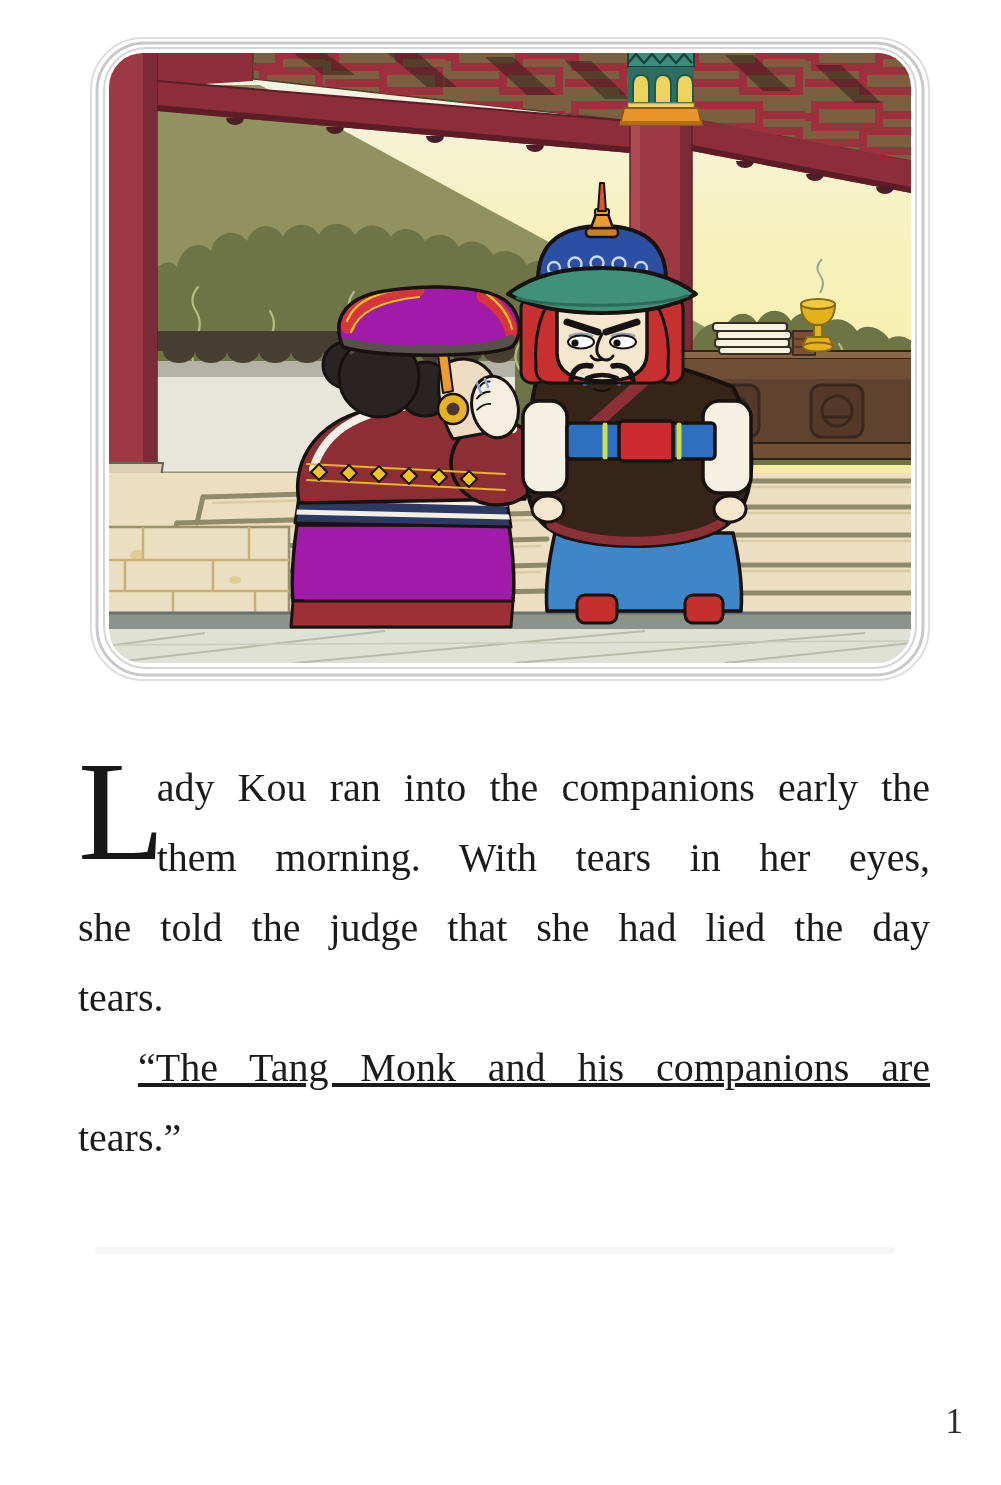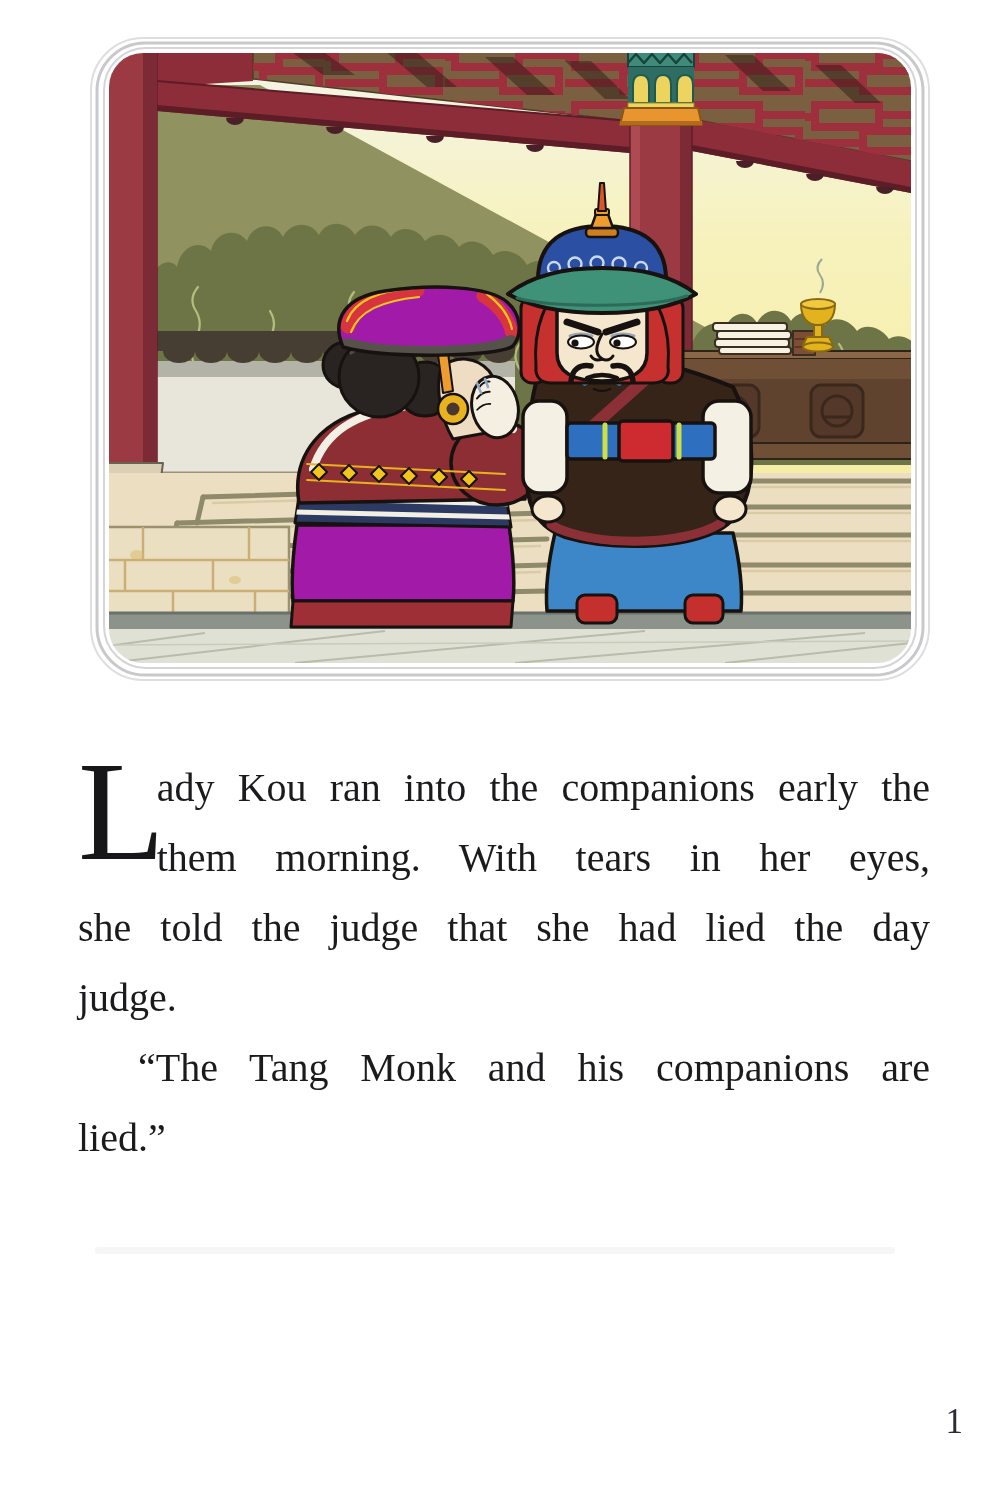--- a/index.html
+++ b/index.html
@@ -3,21 +3,21 @@
 <meta charset="utf-8">
 <style>
   html,body{margin:0;padding:0;background:#ffffff;}
   #page{position:relative;width:1001px;height:1485px;background:#ffffff;overflow:hidden;
         font-family:"Liberation Serif","DejaVu Serif",serif;}
   .illustration-wrap{position:absolute;left:85px;top:35px;width:850px;height:655px;}
   .story{position:absolute;left:78px;top:753px;width:852px;color:#1b1b1d;font-size:40px;}
   .dropcap{float:left;font-size:142px;line-height:104px;height:112px;padding-top:6px;margin-right:-8px;color:#17171a;}
   .line{height:70px;line-height:70px;white-space:nowrap;}
   .just{text-align:justify;text-align-last:justify;white-space:normal;height:70px;overflow:hidden;}
-  .indent{padding-left:60px;}
+  .indent{padding-left:60px;text-decoration:underline;}
   .artifact{position:absolute;left:95px;top:1247px;width:800px;height:7px;background:#555;opacity:0.05;border-radius:3px;}
   .page-number{position:absolute;right:38px;top:1402px;font-size:35px;color:#2b2b33;}
   svg{display:block;}
 </style>
 </head>
 <body>
 
 <div id="page">
 
   <div class="illustration-wrap" role="img" aria-label="Lady Kou, in a purple hat and purple skirt, cries into her hands while a stern guard wearing a blue helmet with a green brim, red hood, dark robe and blue skirt stands beside her on the stone steps of a courthouse with red pillars, lattice beams, a judge's bench with books and a golden censer, trees and a mountain behind.">
@@ -341,21 +341,21 @@
         <rect x="19" y="13" width="812" height="620" rx="42" stroke="#d5d5d8" stroke-width="2"></rect>
       </g>
     </svg>
   </div>
 
   <div class="story">
     <span class="dropcap">L</span>
     <div class="line just">ady Kou ran into the companions early the</div>
     <div class="line just">them morning. With tears in her eyes,</div>
     <div class="line just">she told the judge that she had lied the day</div>
-    <div class="line">judge.</div>
+    <div class="line">tears.</div>
     <div class="line just indent">“The Tang Monk and his companions are</div>
-    <div class="line">lied.”</div>
+    <div class="line">tears.”</div>
   </div>
 
   <div class="artifact"></div>
 
   <div class="page-number">1</div>
 </div>
 
 </body></html>

